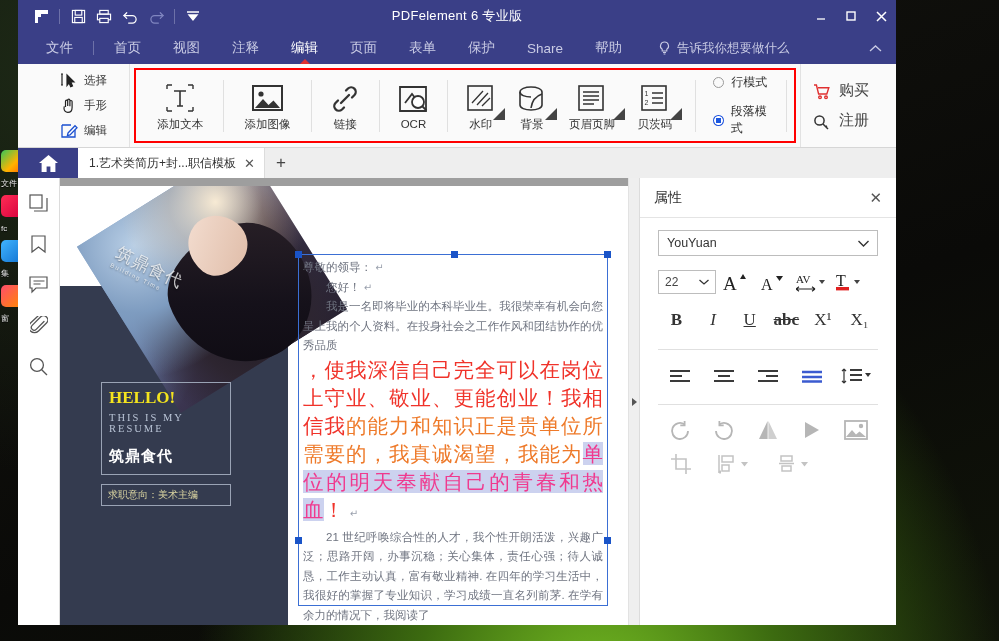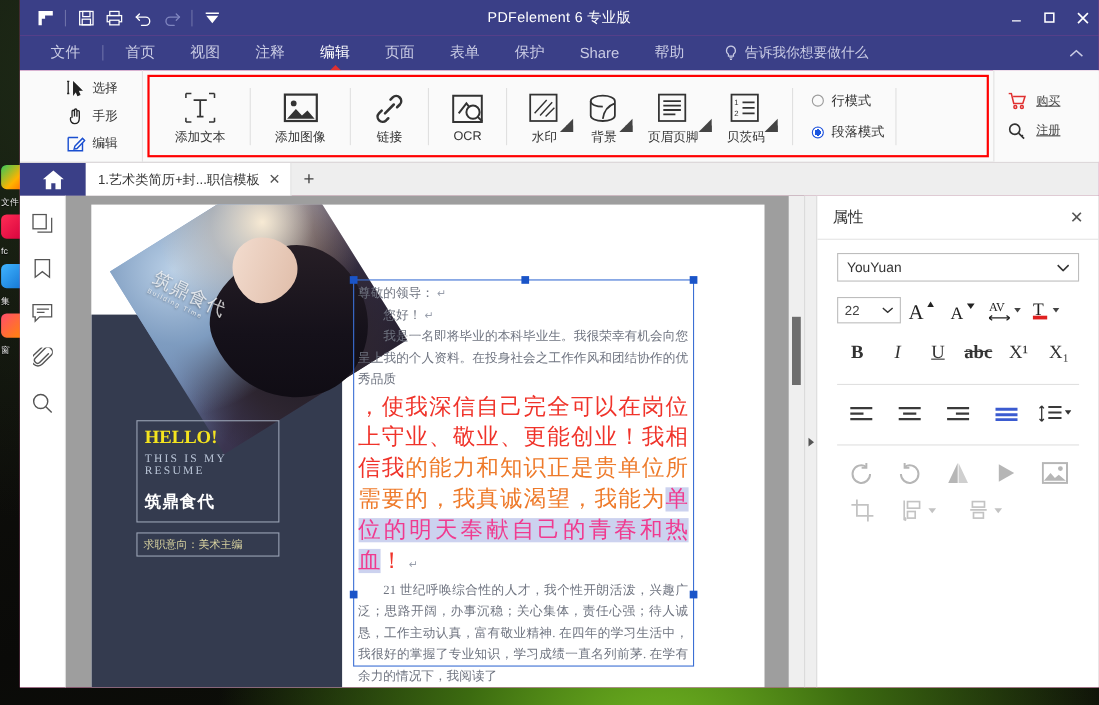--- a/index.html
+++ b/index.html
@@ -19,22 +19,22 @@
   }
   #desktop-icons {
     position:absolute; left:0; top:150px; width:26px;
     display:flex; flex-direction:column; gap:7px; align-items:flex-start;
   }
   .dicon { width:22px; height:22px; border-radius:5px; margin-left:1px; }
   .dlabel { font-size:8px; color:#e9e9e9; line-height:9px; margin-left:1px;
             text-shadow:0 1px 1px #000; white-space:nowrap; overflow:hidden; width:24px;}
   
   #app {
-    position:absolute; left:18px; top:0; width:981px; height:625px;
-    background:#ec4899; overflow:hidden;
+    position:absolute; left:18px; top:0; width:878px; height:625px;
+    background:#4d7c0f; overflow:hidden;
   }
   
   #titlebar {
     height:32px; background:#3a3f87; position:relative;
     display:flex; align-items:center;
   }
   .qat { display:flex; align-items:center; gap:0px; padding-left:10px; }
   .qbtn {
     width:26px; height:24px; display:flex; align-items:center; justify-content:center;
     color:#fff;
@@ -92,21 +92,21 @@
   .vsep { width:1px; height:52px; background:#e0e0e0; margin:0 7px; }
   #modeRadios { display:flex; flex-direction:column; gap:12px; padding-left:10px;}
   .radio { display:flex; align-items:center; gap:7px; font-size:12px; color:#333;}
   .rdot { width:11px; height:11px; border-radius:50%; border:1.3px solid #9a9a9a; }
   .rdot.on { border-color:#2255dd; background:
      radial-gradient(circle,#1b57e0 0 45%, #fff 46% 70%, #1b57e0 71% 100%); }
   #buyreg {
     width:96px; border-left:1px solid #e2e2e2; display:flex; flex-direction:column;
     justify-content:center; gap:11px; padding-left:12px; background:#fafafa;
   }
-  .buyrow { display:flex; align-items:flex-start; gap:8px; font-size:11px; color:#444;text-decoration:underline; }
+  .buyrow { display:flex; align-items:flex-end; gap:8px; font-size:15px; color:#444; }
   
   #docbar { height:30px; background:#eeeeee; display:flex; align-items:stretch; }
   #homebtn { width:60px; background:#3a3f87; display:flex; align-items:center; justify-content:center;}
   .doctab {
     background:#fff; display:flex; align-items:center; gap:8px; padding:0 9px 0 11px;
     font-size:12px; color:#333; border-right:1px solid #dcdcdc;
   }
   .doctab .x { color:#555; font-size:13px; }
   #newtab { width:32px; display:flex; align-items:center; justify-content:center;
             font-size:17px; color:#444; }
@@ -163,21 +163,21 @@
     position:absolute; left:41px; top:298px; width:130px; border:1px solid #9aa3b5;
     padding:3px 6px; color:#d9d3a0; font-size:10px;
   }
   
   #textblock {
     position:absolute; left:238px; top:68px; width:310px; height:352px;
     border:1px solid #3b6fd4;
   }
   .handle { position:absolute; width:7px; height:7px; background:#1a54c8; }
   .txt { padding:3px 4px 0 4px; color:#6f7480; font-size:11.5px; line-height:19.5px;
-         text-align:justify;font-family:Liberation Serif, serif; }
+         text-align:justify; }
   .txt .pilcrow { color:#9aa0ad; font-size:10px; }
   .bigred { font-size:20.5px; line-height:28px; letter-spacing:0px; font-weight:500; }
   .c-red { color:#f0332a; }
   .c-org { color:#ee7a2a; }
   .c-pink{ color:#f03a8f; }
   .sel { background:#ccd2ef; }
   
   #pagescroll { width:14px; background:#efefef; position:relative; }
   #pagescroll .thumb { position:absolute; left:3px; top:110px; width:8px; height:62px;
                        background:#6e6e6e; }

